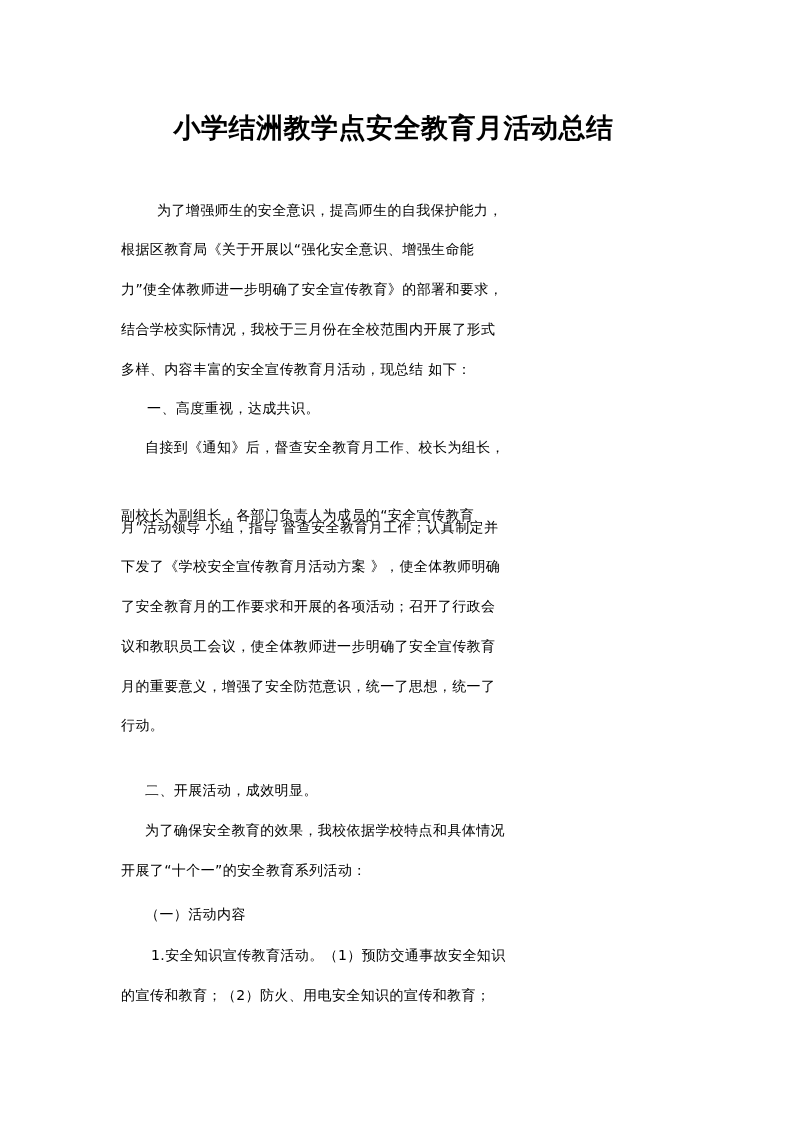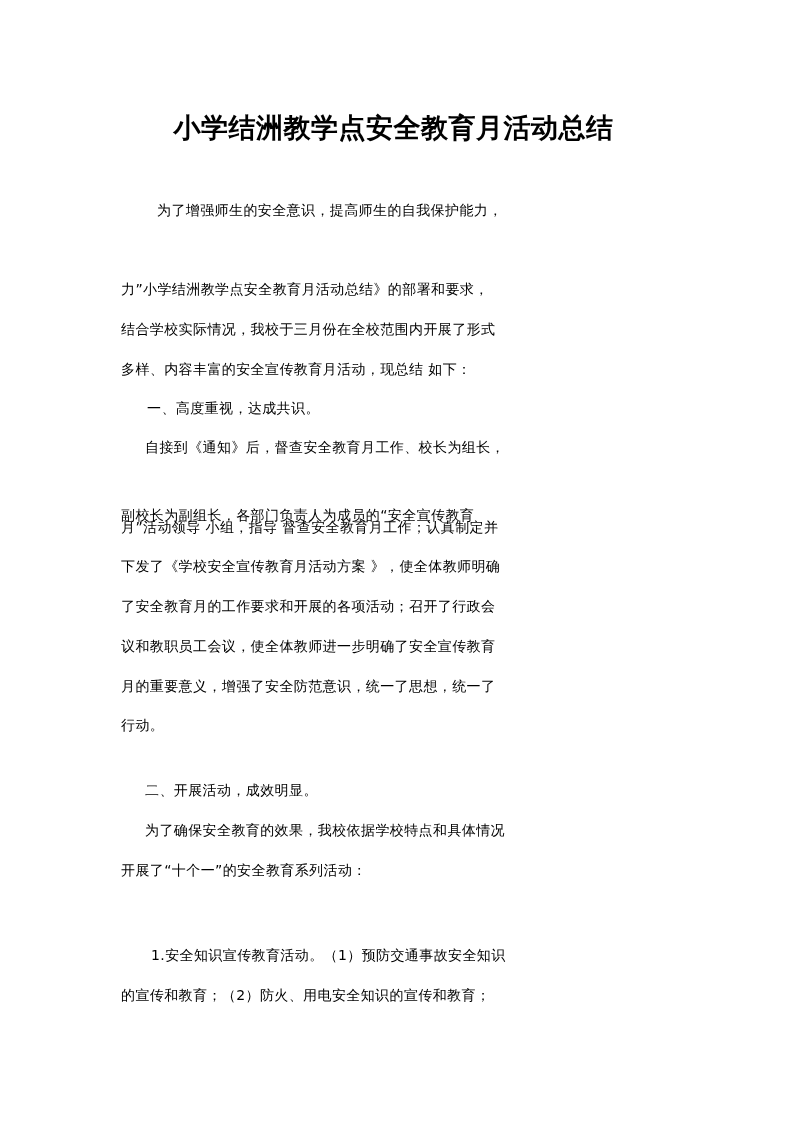--- a/index.html
+++ b/index.html
@@ -11,30 +11,32 @@
   .line { position: absolute; left: 121px; font-size: 14px; line-height: 30px;
           white-space: nowrap; letter-spacing: 0.4px; }
 </style>
 </head>
 <body>
 
 <div class="page">
   <div class="title">小学结洲教学点安全教育月活动总结</div>
 
   <div class="line" style="top: 195px; padding-left: 36px;">为了增强师生的安全意识，提高师生的自我保护能力，</div>
-  <div class="line" style="top: 274px; padding-left: 0px;">力”小学结洲教学点安全教育月活动总结》的部署和要求，</div>
+  <div class="line" style="top: 234px; padding-left: 0px;">根据区教育局《关于开展以“强化安全意识、增强生命能</div>
+  <div class="line" style="top: 274px; padding-left: 0px;">力”使全体教师进一步明确了安全宣传教育》的部署和要求，</div>
   <div class="line" style="top: 314px; padding-left: 0px;">结合学校实际情况，我校于三月份在全校范围内开展了形式</div>
   <div class="line" style="top: 354px; padding-left: 0px;">多样、内容丰富的安全宣传教育月活动，现总结 如下：</div>
   <div class="line" style="top: 393px; padding-left: 26px;">一、高度重视，达成共识。</div>
   <div class="line" style="top: 432px; padding-left: 24px;">自接到《通知》后，督查安全教育月工作、校长为组长，</div>
   <div class="line" style="top: 500px; padding-left: 0px;">副校长为副组长，各部门负责人为成员的“安全宣传教育</div>
   <div class="line" style="top: 512px; padding-left: 0px; text-align: center;">月”活动领导 小组，指导 督查安全教育月工作；认真制定并</div>
   <div class="line" style="top: 591px; padding-left: 0px;">了安全教育月的工作要求和开展的各项活动；召开了行政会</div>
   <div class="line" style="top: 551px; padding-left: 0px;">下发了《学校安全宣传教育月活动方案 》，使全体教师明确</div>
   <div class="line" style="top: 631px; padding-left: 0px;">议和教职员工会议，使全体教师进一步明确了安全宣传教育</div>
   <div class="line" style="top: 671px; padding-left: 0px;">月的重要意义，增强了安全防范意识，统一了思想，统一了</div>
   <div class="line" style="top: 710px; padding-left: 0px;">行动。</div>
   <div class="line" style="top: 775px; padding-left: 24px;">二、开展活动，成效明显。</div>
   <div class="line" style="top: 815px; padding-left: 24px;">为了确保安全教育的效果，我校依据学校特点和具体情况</div>
   <div class="line" style="top: 855px; padding-left: 0px;">开展了“十个一”的安全教育系列活动：</div>
+  <div class="line" style="top: 899px; padding-left: 24px;">（一）活动内容</div>
   <div class="line" style="top: 940px; padding-left: 30px;">1.安全知识宣传教育活动。（1）预防交通事故安全知识</div>
   <div class="line" style="top: 980px; padding-left: 0px;">的宣传和教育；（2）防火、用电安全知识的宣传和教育；</div>
 </div>
 
 </body></html>

